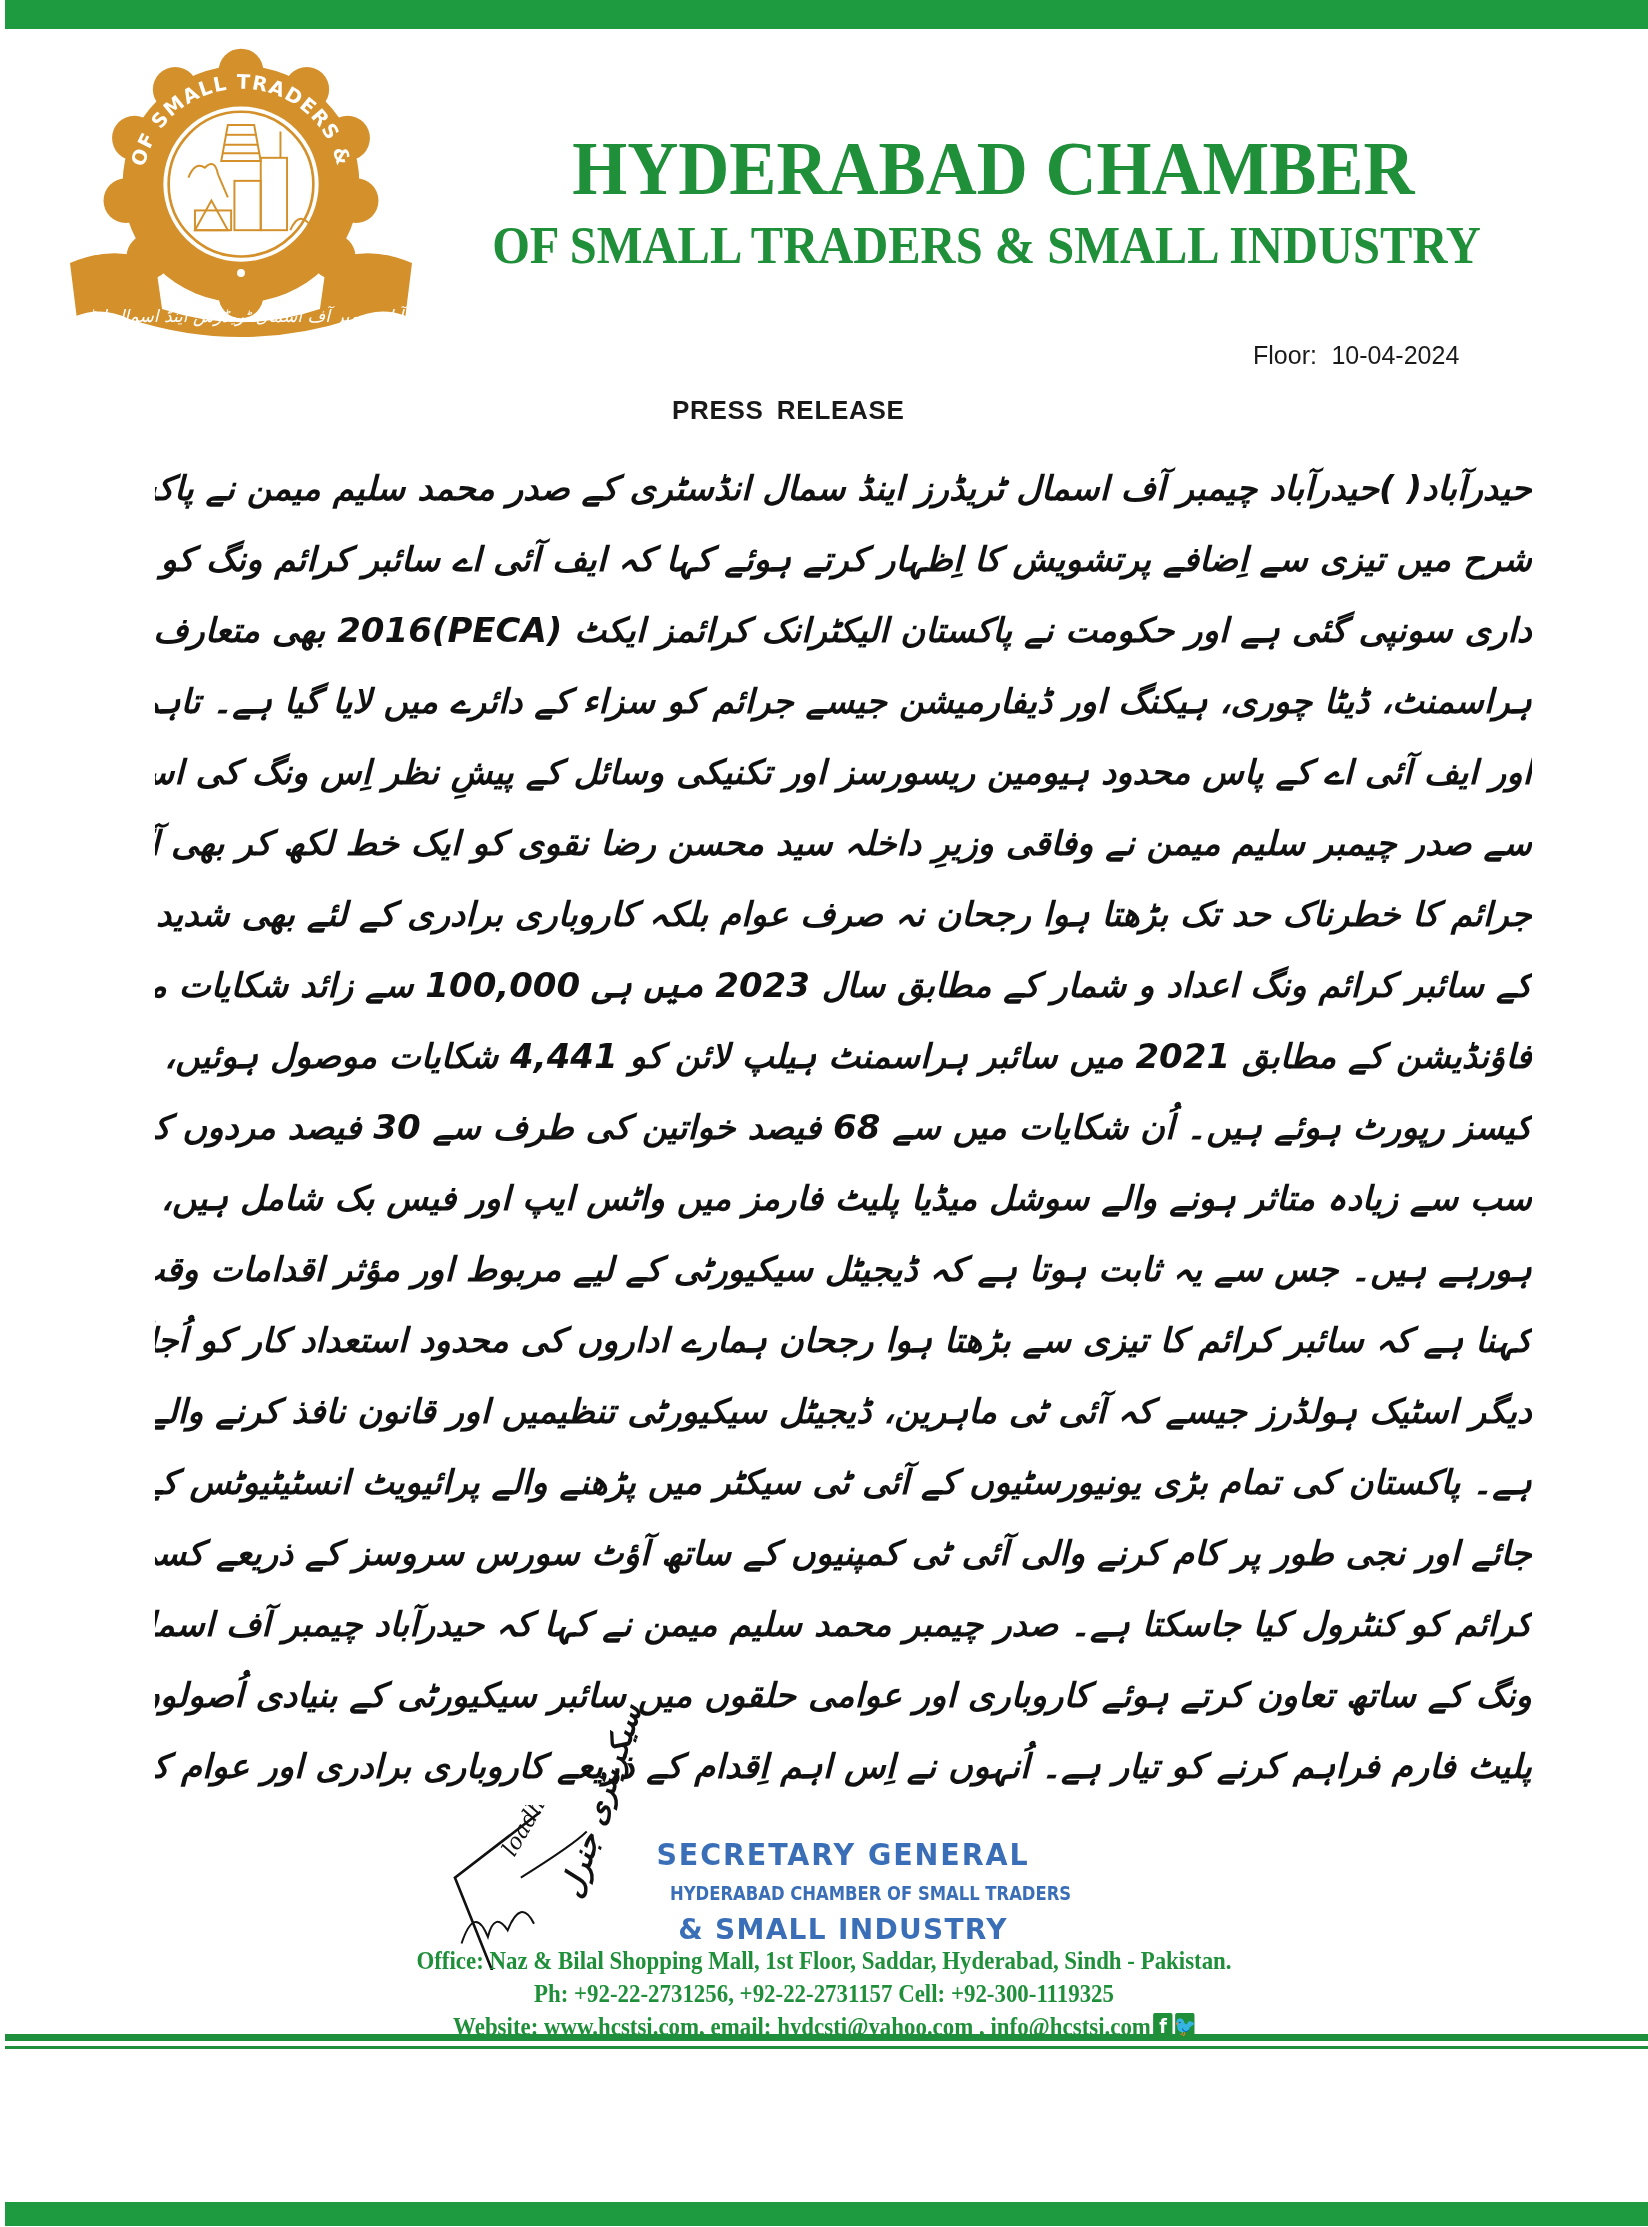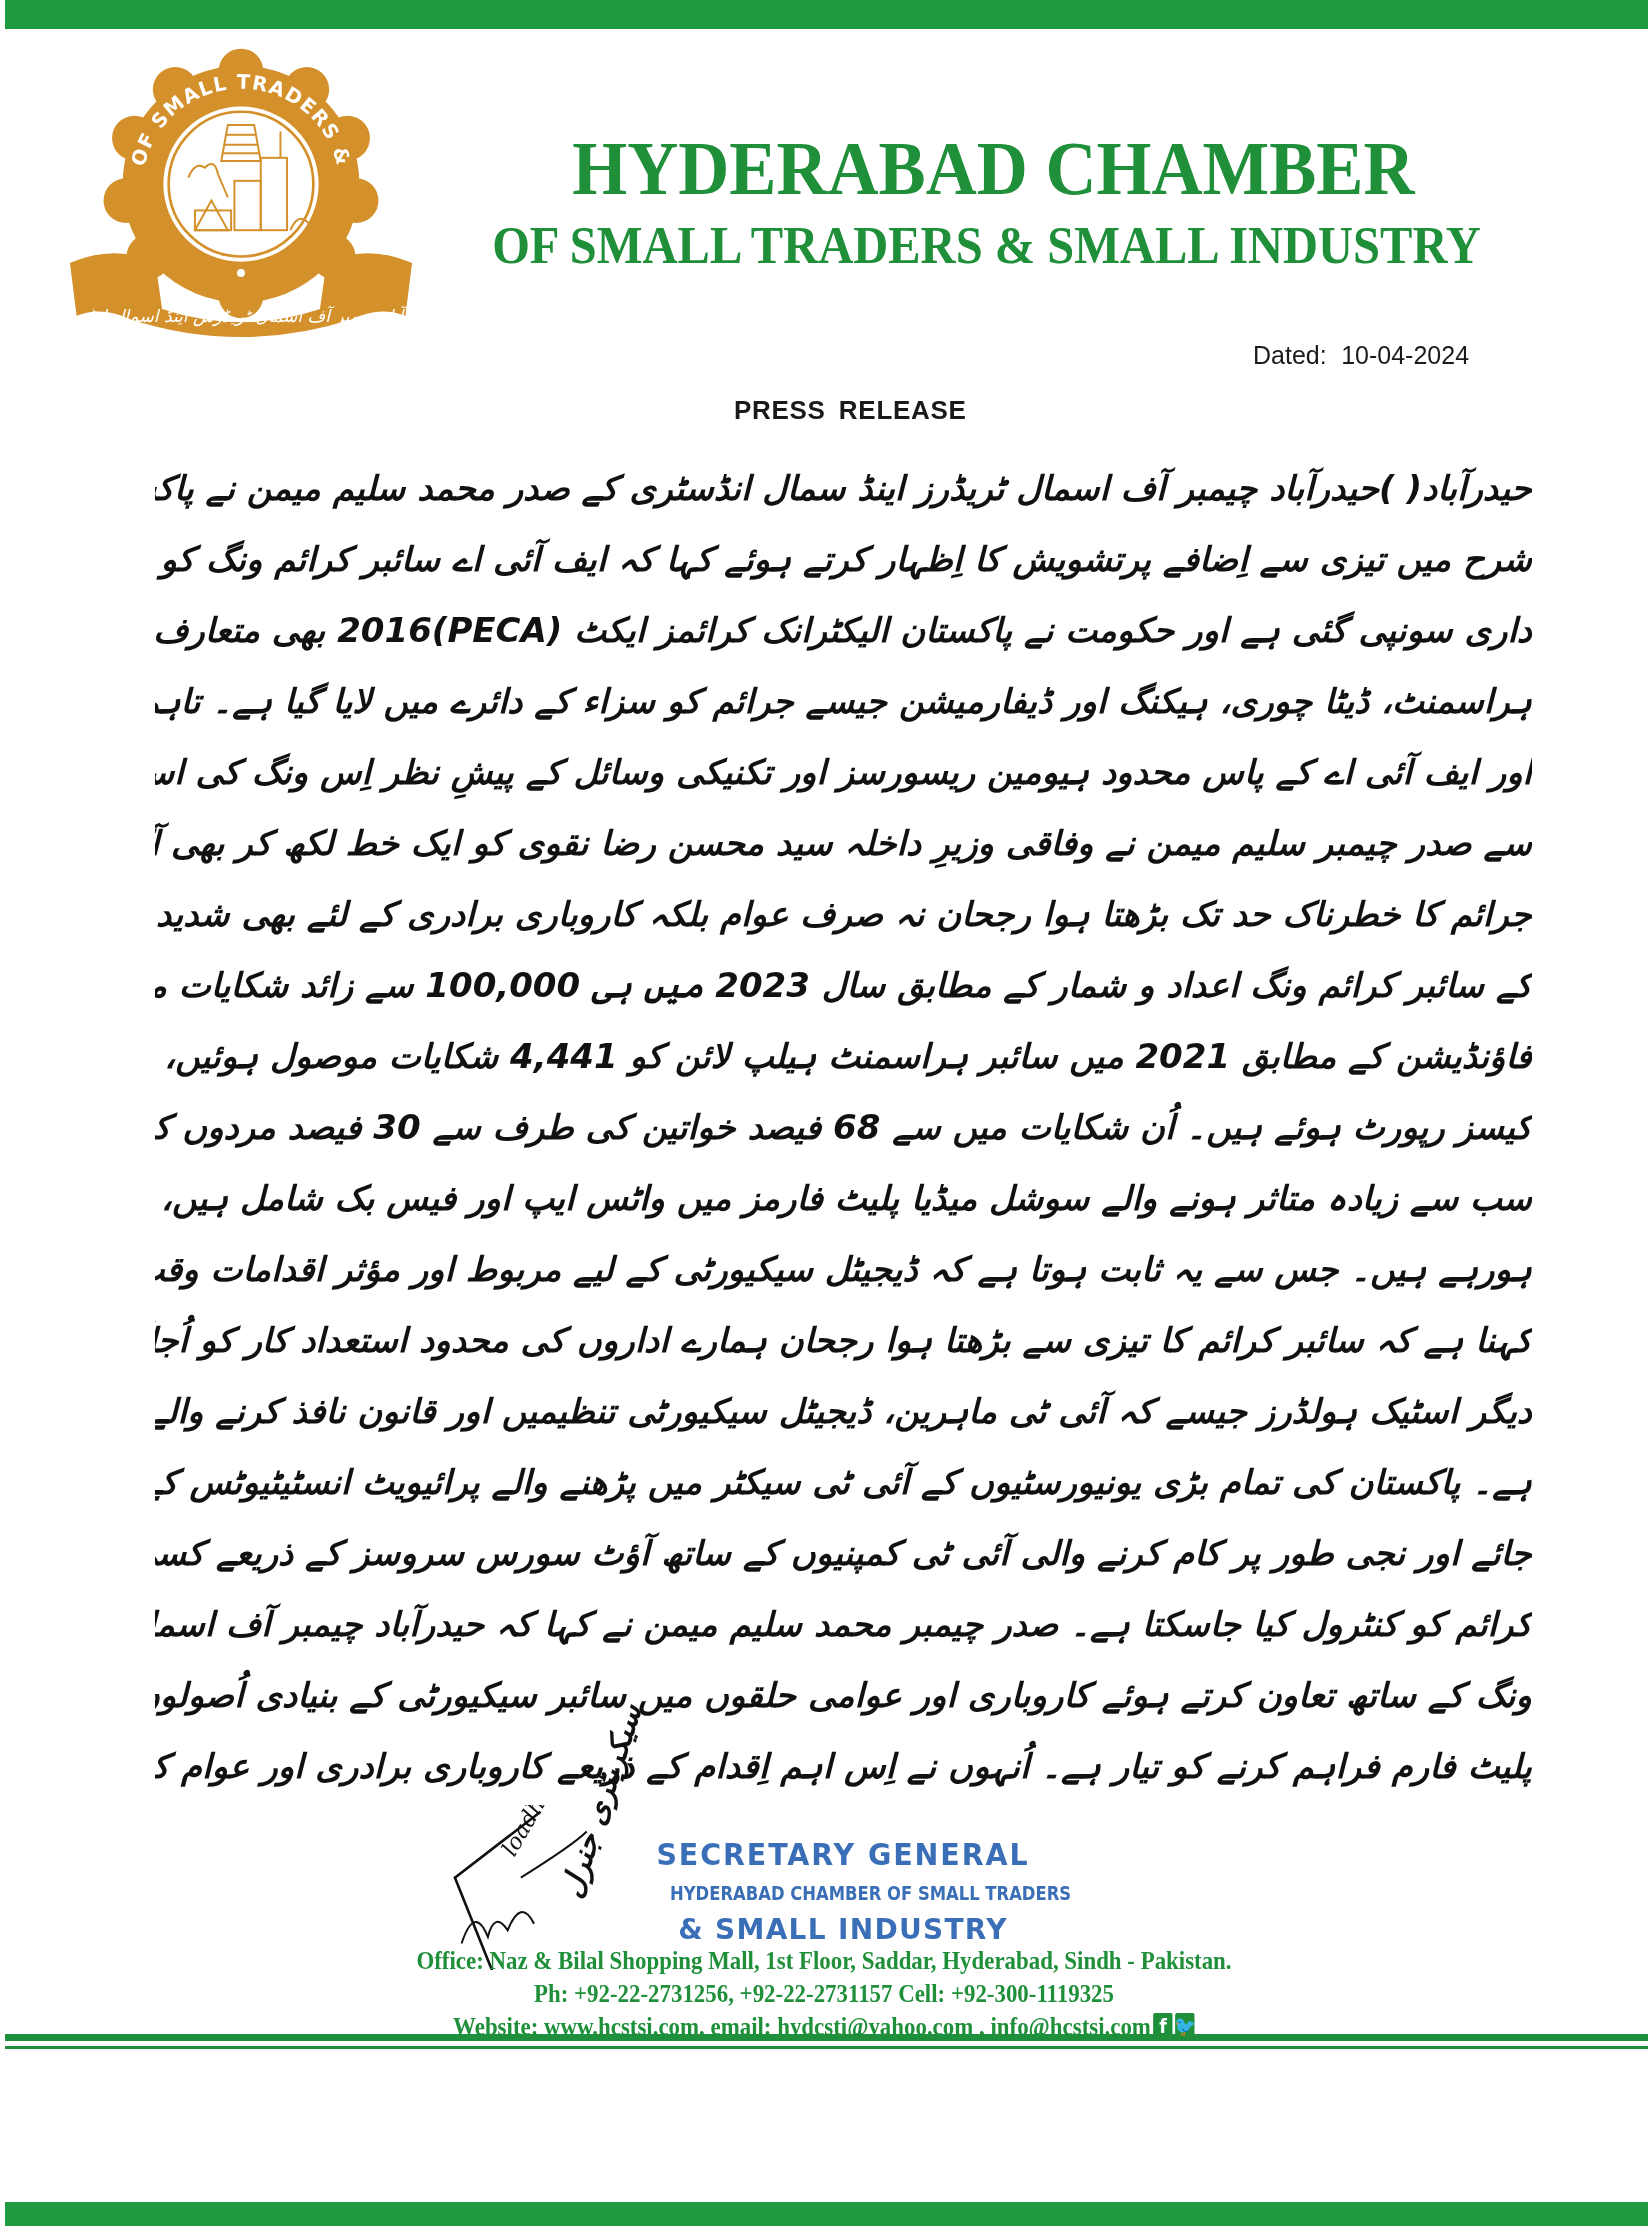--- a/index.html
+++ b/index.html
@@ -18,21 +18,21 @@
   .title-main { position: absolute; left: 540px; top: 129px; width: 975px; text-align: center;
     font-family: "Liberation Serif", serif; font-weight: bold; color: #1f8f3a;
     font-size: 76px; line-height: 79px; letter-spacing: 0px; transform: scaleX(0.93); transform-origin: left center; white-space: nowrap; }
   .title-sub { position: absolute; left: 480px; top: 216px; width: 1107px; text-align: center;
     font-family: "Liberation Serif", serif; font-weight: bold; color: #1f8f3a;
     font-size: 53px; line-height: 59px; transform: scaleX(0.915); transform-origin: left center; white-space: nowrap; }
 
   .dated { position: absolute; left: 1253px; top: 341px; font-size: 25px; color: #1a1a1a; white-space: nowrap; }
   .dated .gap { display: inline-block; width: 14.5px; }
 
-  .press { position: absolute; left: 734px; top: 395px; font-size: 26px; font-weight: bold; color: #1a1a1a; letter-spacing: 0.7px; word-spacing: 5.3px; white-space: nowrap; }
+  .press { position: absolute; left: 672px; top: 395px; font-size: 26px; font-weight: bold; color: #1a1a1a; letter-spacing: 0.7px; word-spacing: 5.3px; white-space: nowrap; }
 
   
   .body-urdu { position: absolute; left: 155px; top: 455px; width: 1377px; direction: rtl; }
   .urdu-line { height: 71px; line-height: 66px; font-family: "DejaVu Sans", sans-serif; font-size: 34px; font-weight: bold;
     color: #111; white-space: nowrap; overflow: hidden; text-align: justify; text-align-last: justify; font-style: italic; }
   .urdu-line.last { text-align-last: right; padding-right: 0; }
   .urdu-line.first { text-align-last: justify; }
 
   
   .signature { position: absolute; left: 422px; top: 1805px; width: 224px; height: 165px; }
@@ -98,21 +98,21 @@
     </g>
     <circle cx="270" cy="345" r="6" fill="#ffffff"></circle>
     <text x="270" y="420" text-anchor="middle" font-family="DejaVu Sans, sans-serif" font-size="26" font-style="italic" fill="#ffffff" direction="rtl">حیدرآباد چیمبر آف اسمال ٹریڈرس اینڈ اسمال انڈسٹری</text>
   </svg>
 </div>
 
 <div class="title-main">HYDERABAD CHAMBER</div>
 <div class="title-sub">OF SMALL TRADERS &amp; SMALL INDUSTRY</div>
 
 <div class="dated">
-  <span>Dated:</span><span class="gap"></span><span>10-04-2024</span>
+  <span>Floor:</span><span class="gap"></span><span>10-04-2024</span>
 </div>
 
 <div class="press">PRESS RELEASE</div>
 
 <div class="body-urdu">
   <div class="urdu-line first">حیدرآباد(            )حیدرآباد چیمبر آف اسمال ٹریڈرز اینڈ سمال انڈسٹری کے صدر محمد سلیم میمن نے پاکستان میں سائبر کرائمز کی</div>
   <div class="urdu-line">شرح میں تیزی سے اِضافے پرتشویش کا اِظہار کرتے ہوئے کہا کہ ایف آئی اے سائبر کرائم ونگ کو ان جرائم کے سدِباب کے لیے کلیدی ذمہ</div>
   <div class="urdu-line">داری سونپی گئی ہے اور حکومت نے پاکستان الیکٹرانک کرائمز ایکٹ (PECA)2016 بھی متعارف کروایا ہے جس کے تحت سائبر</div>
   <div class="urdu-line">ہراسمنٹ، ڈیٹا چوری، ہیکنگ اور ڈیفارمیشن جیسے جرائم کو سزاء کے دائرے میں لایا گیا ہے۔ تاہم ملک بھر میں سائبر کرائم کی بڑھتی ہوئی شکایات</div>
   <div class="urdu-line">اور ایف آئی اے کے پاس محدود ہیومین ریسورسز اور تکنیکی وسائل کے پیشِ نظر اِس ونگ کی استعداد میں اِضافے کی ضرورت ہے۔ اِس حوالے</div>

